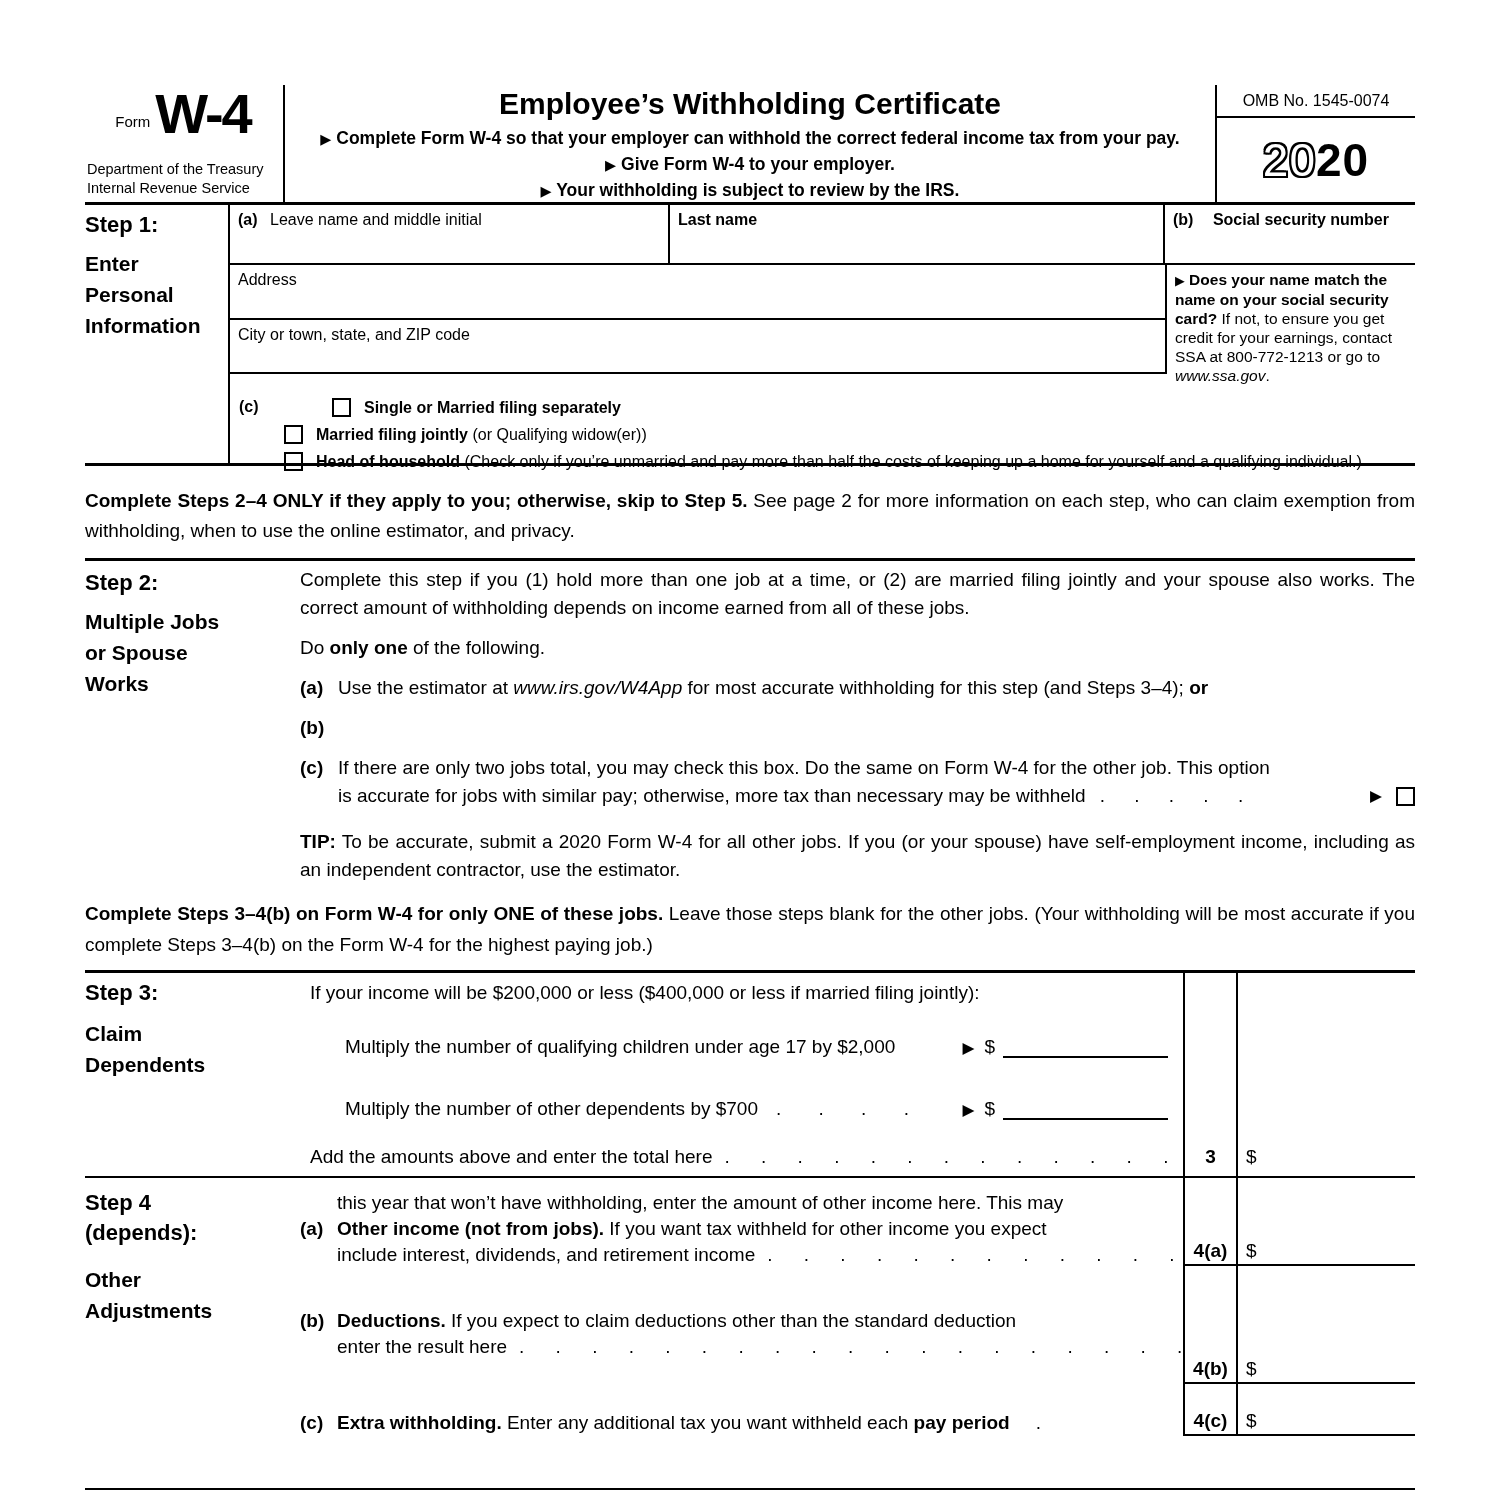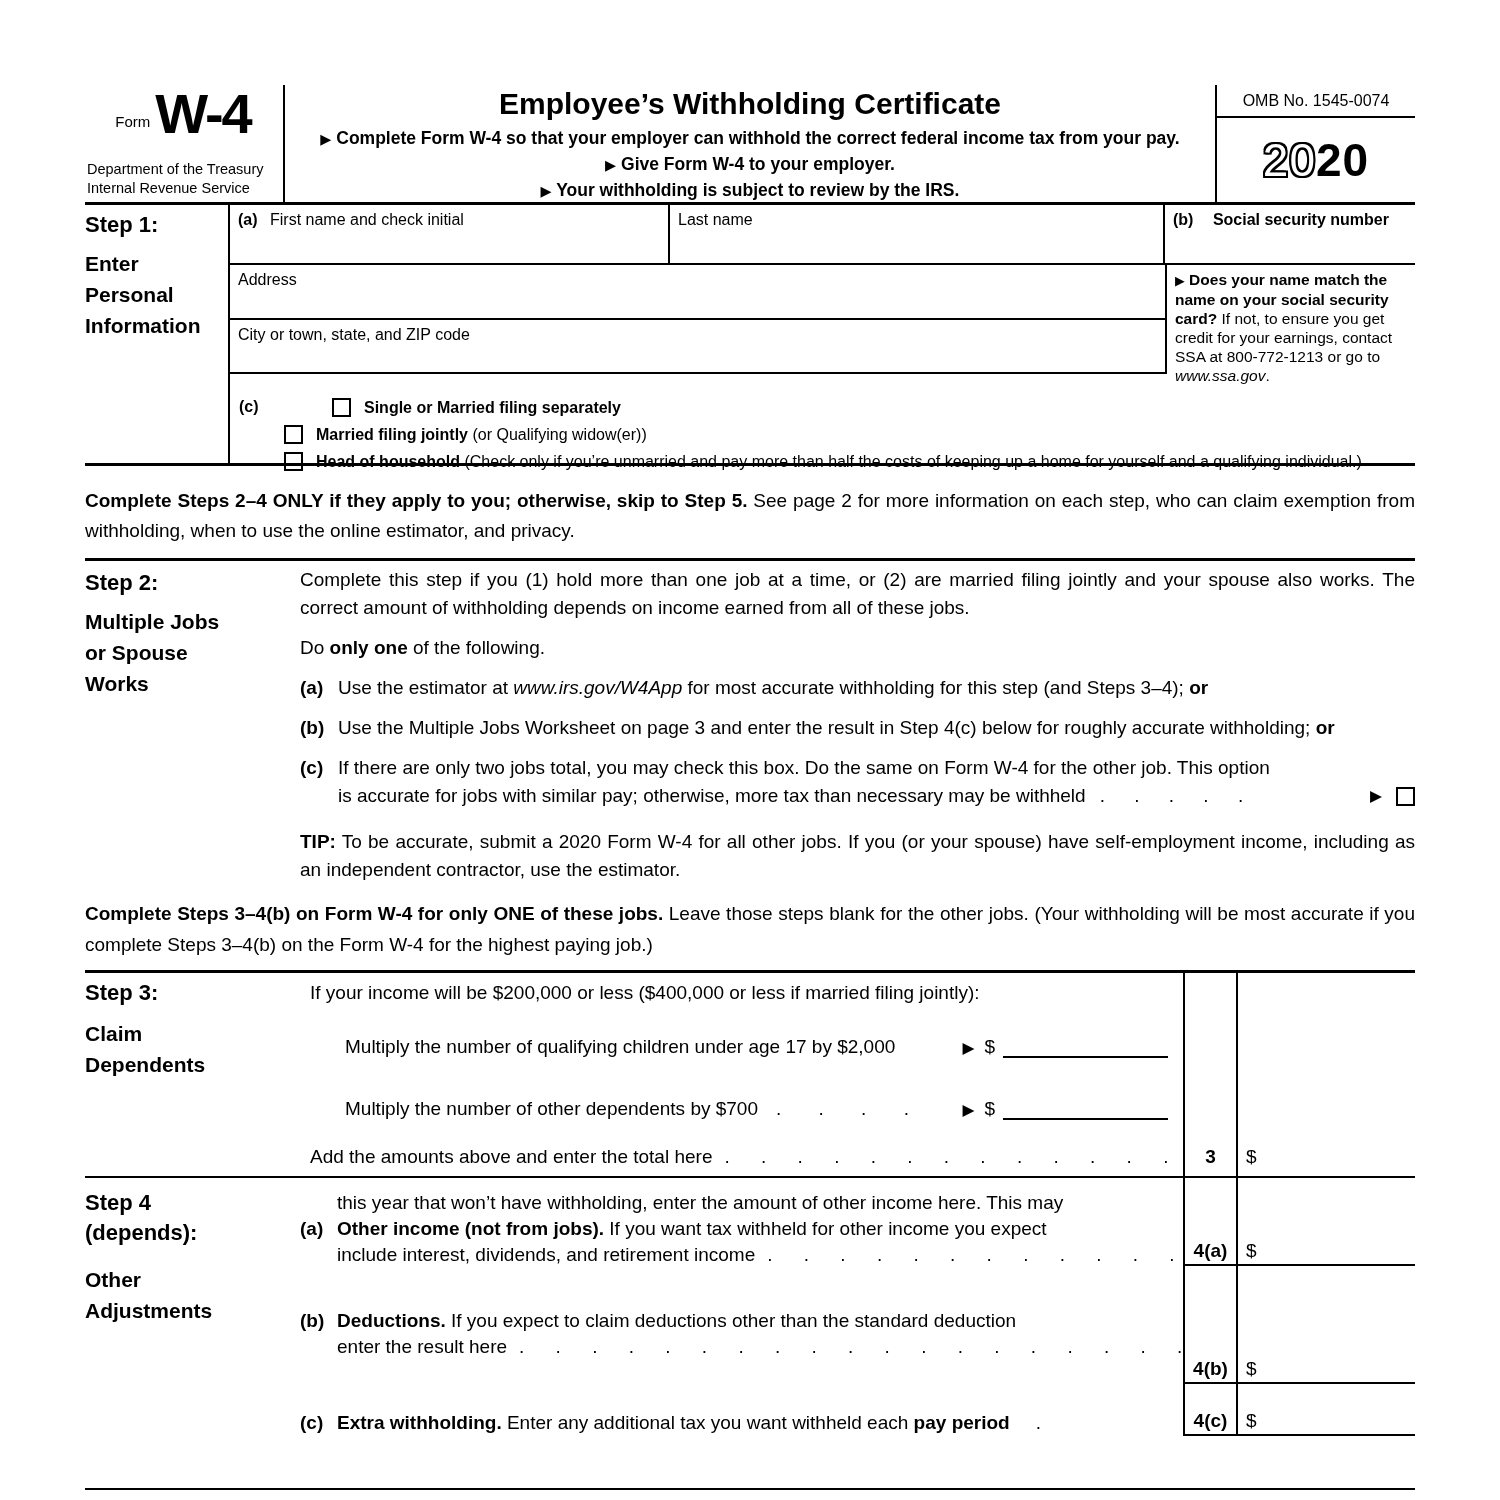--- a/index.html
+++ b/index.html
@@ -68,23 +68,23 @@
 
   <div class="abs" style="left:85px;top:212px;width:140px;">
     <div class="stepl">Step 1:</div>
     <div class="subl" style="margin-top:10px;">Enter Personal Information</div>
   </div>
 
   <div class="abs" style="left:228px;top:205px;width:1187px;height:260px;border-left:2px solid #000;">
     <div class="flexrow" style="height:58px;">
       <div class="cell" style="flex:1;border-right:2px solid #000;">
         <span class="b">(a)</span>
-        <span style="margin-left:8px;">First name and check initial</span>
-      </div>
-      <div class="cell" style="width:495px;border-right:2px solid #000;">
+        <span style="margin-left:8px;">Leave name and middle initial</span>
+      </div>
+      <div class="cell" style="width:495px;border-right:2px solid #000;font-weight:bold;">
         <span>Last name</span>
       </div>
       <div class="cell b" style="width:250px;">
         <span>(b)</span>
         <span style="margin-left:15px;">Social security number</span>
       </div>
     </div>
     <div class="flexrow">
       <div style="width:937px;">
         <div class="cell" style="height:55px;border-top:2px solid #000;border-right:2px solid #000;">
@@ -131,21 +131,20 @@
     <div class="just">Complete this step if you (1) hold more than one job at a time, or (2) are married filing jointly and your spouse also works. The correct amount of withholding depends on income earned from all of these jobs.</div>
     <div style="margin-top:12px;">
       <span>Do </span><span class="b">only one</span><span> of the following.</span>
     </div>
     <div class="flexrow" style="margin-top:12px;">
       <span class="tag">(a)</span>
       <span><span>Use the estimator at </span><span class="i">www.irs.gov/W4App</span><span> for most accurate withholding for this step (and Steps 3–4); </span><span class="b">or</span></span>
     </div>
     <div class="flexrow" style="margin-top:12px;">
       <span class="tag">(b)</span>
-      <span><span>Use the Multiple Jobs Worksheet on page 3 and enter the result in Step 4(c) below for roughly accurate withholding; </span><span class="b">or</span></span>
     </div>
     <div class="flexrow" style="margin-top:12px;">
       <span class="tag">(c)</span>
       <div style="flex:1;">
         <div>If there are only two jobs total, you may check this box. Do the same on Form W-4 for the other job. This option</div>
         <div class="flexrow" style="align-items:center;">
           <span>is accurate for jobs with similar pay; otherwise, more tax than necessary may be withheld</span>
           <span style="letter-spacing:12px;margin-left:14px;">. . . . .</span>
           <span style="flex:1;"></span>
           <span class="arr">▶</span>

